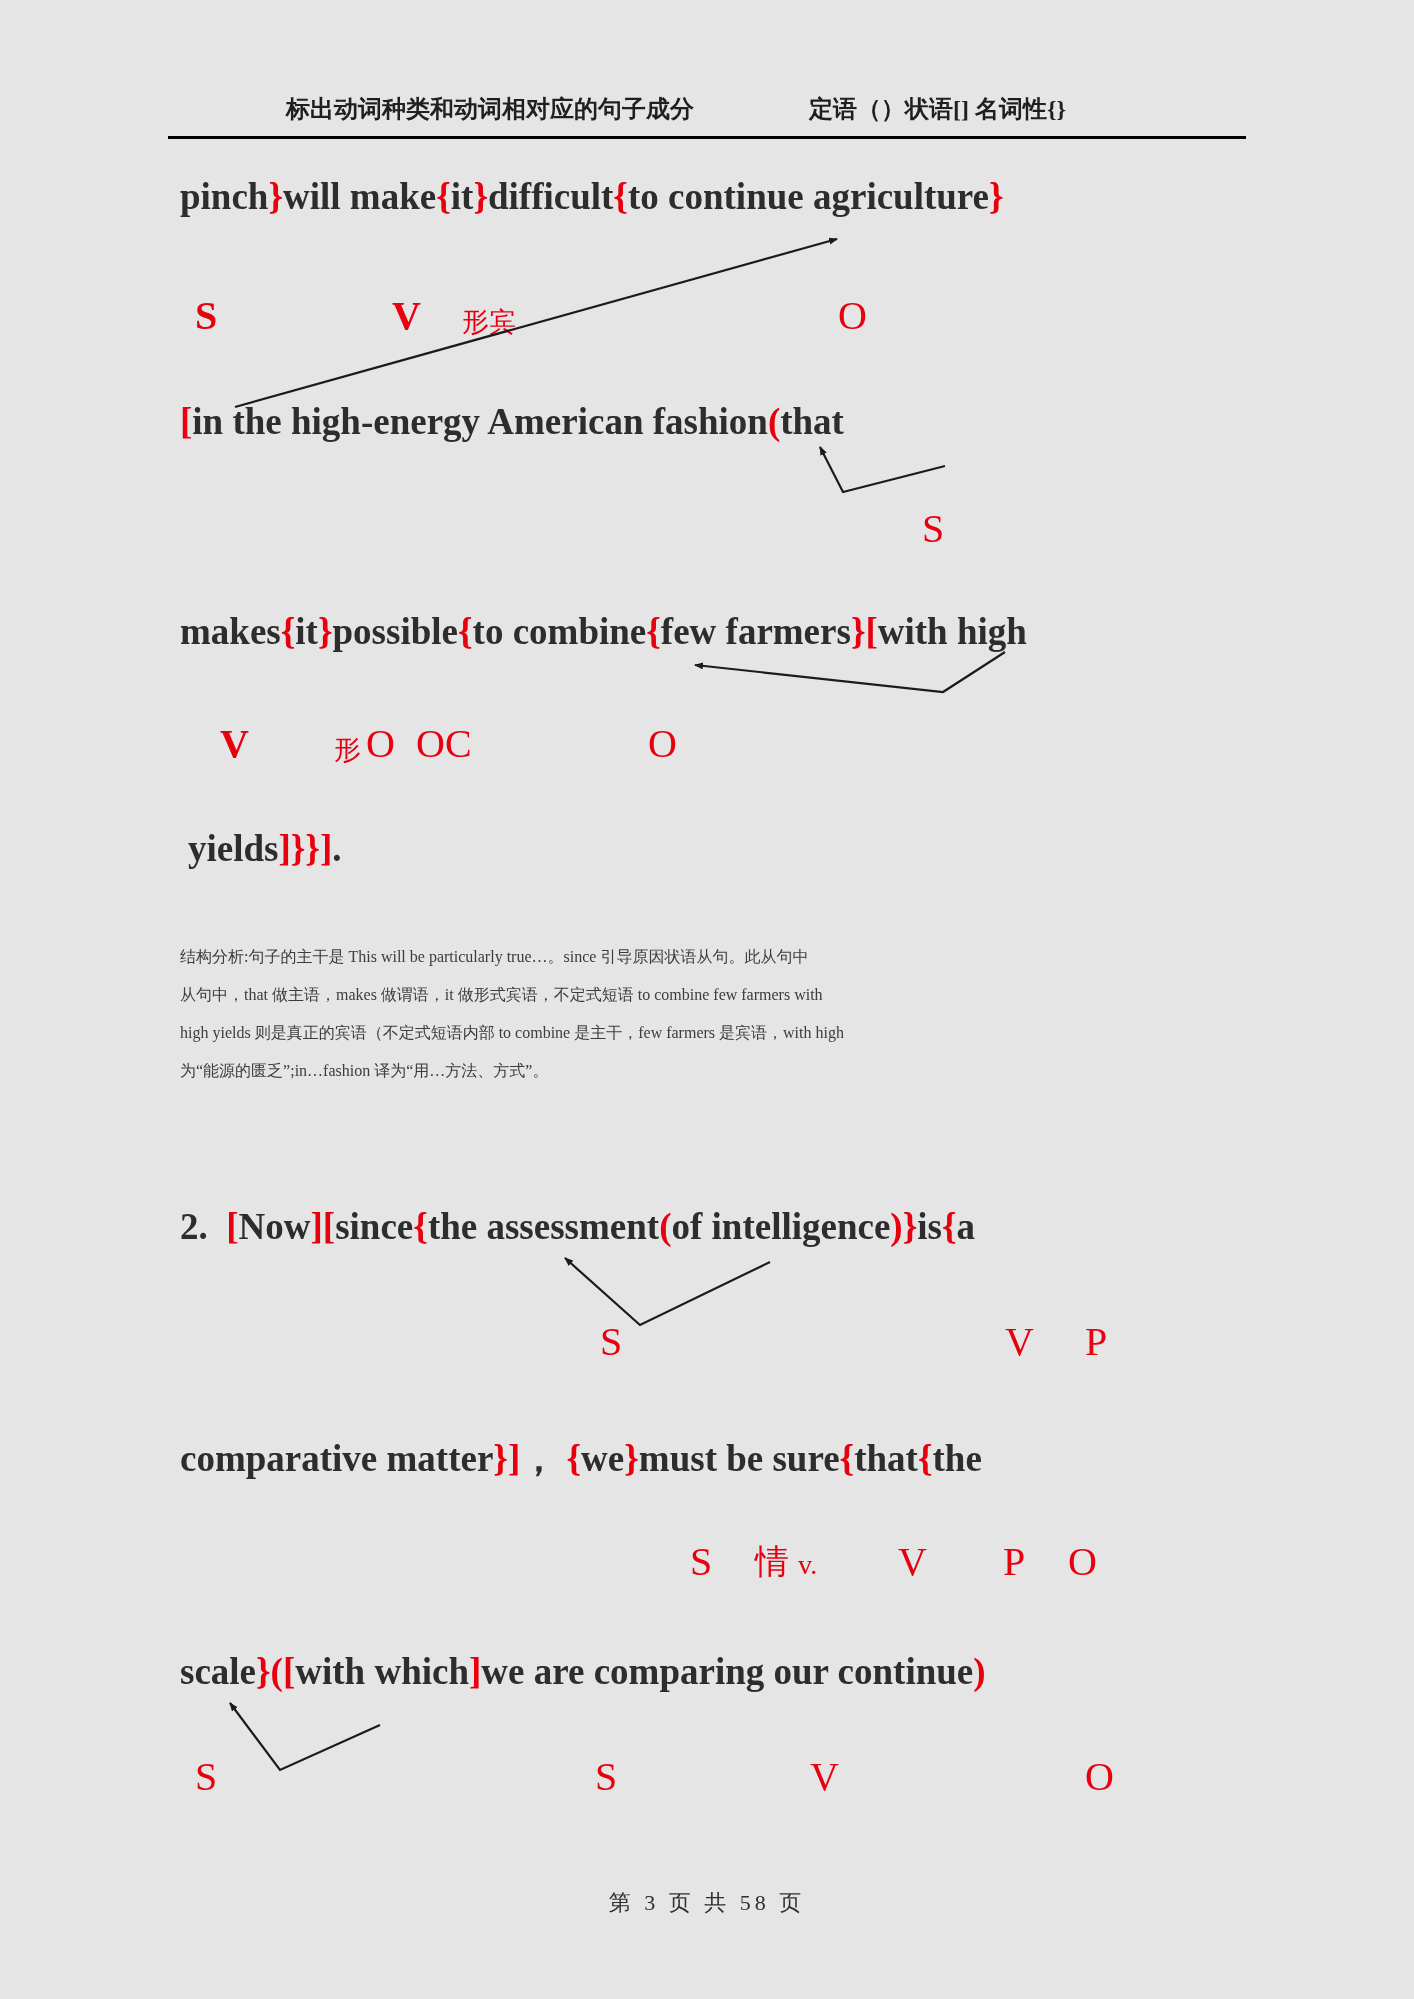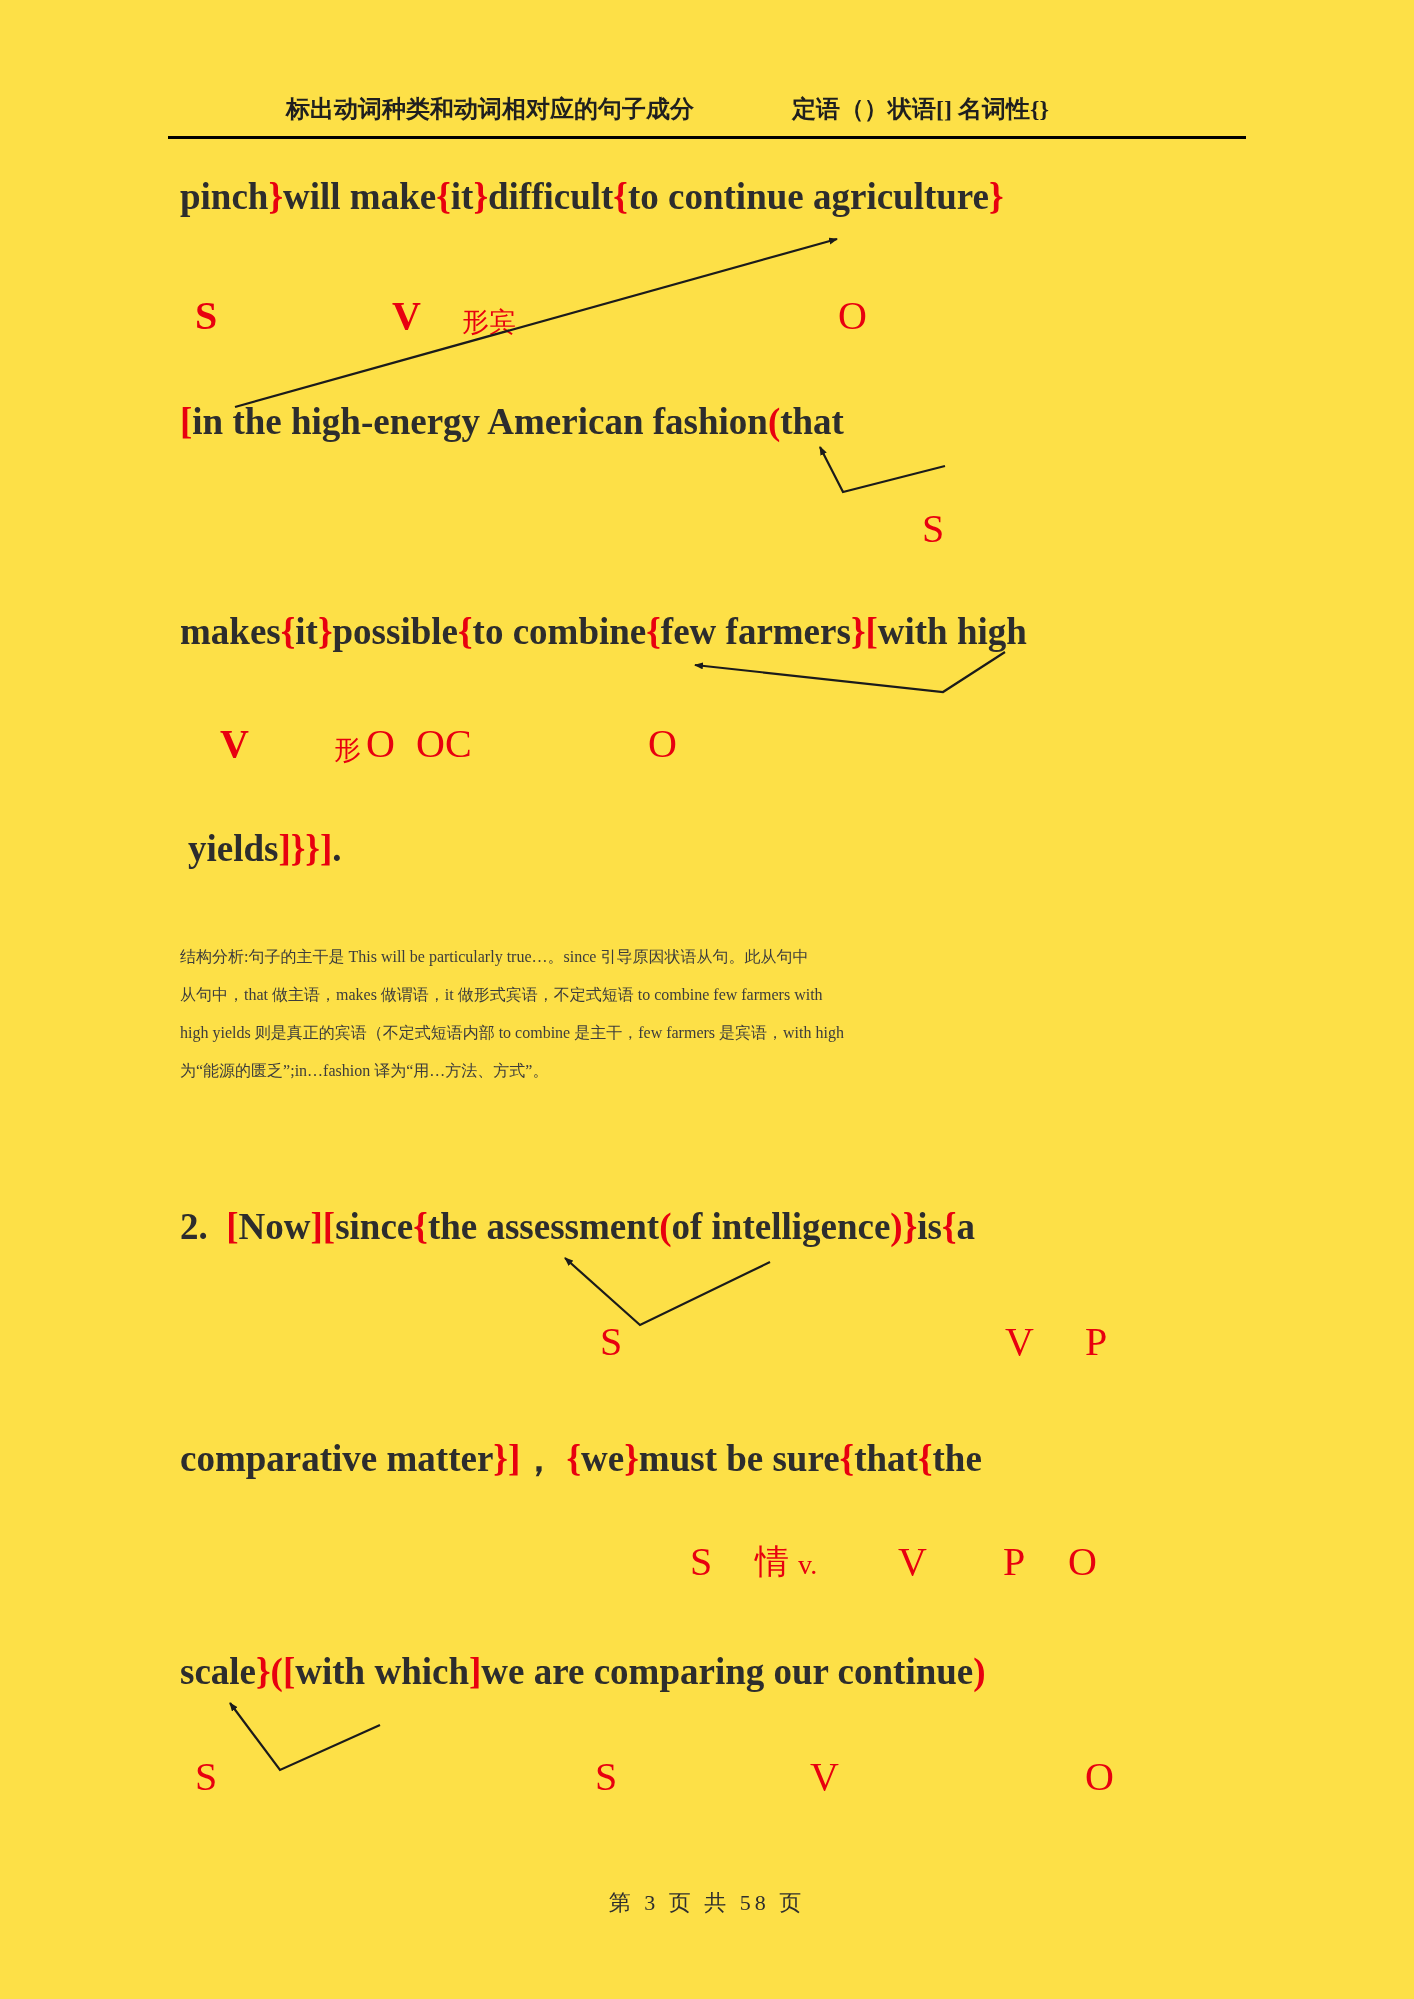--- a/index.html
+++ b/index.html
@@ -1,25 +1,25 @@
 <!DOCTYPE html>
 <html><head>
 <meta charset="utf-8">
 <style>
   html,body{margin:0;padding:0;background:#ffffff;}
   .page{
     position:relative;
     width:1414px;height:1999px;
-    background:#fde047;
+    background:#e5e5e5;
     font-family:"Liberation Serif","DejaVu Serif",serif;
     overflow:hidden;
   }
   .hdr{position:absolute;top:93px;font-size:24px;font-weight:700;color:#1f1f1f;white-space:pre;}
   .hdr-left{left:286px;}
-  .hdr-right{left:792px;font-family:Liberation Serif, serif;}
+  .hdr-right{left:809px;font-family:Liberation Serif, serif;}
   .rule{position:absolute;top:136px;left:168px;width:1078px;height:3px;background:#000;}
   .sline{position:absolute;font-size:37px;font-weight:700;color:#2d2d2d;white-space:pre;line-height:1.2;}
   .seg-r{color:#e8000f;}
   .glabel{position:absolute;color:#e8000f;font-size:40px;line-height:1.2;white-space:pre;}
   .glabel.bold{font-weight:700;}
   .para{position:absolute;left:180px;top:938px;width:1072px;color:#3c3c3c;
         font-size:16px;line-height:38px;text-align:justify;}
   .para div{min-height:38px;}
   .footer{position:absolute;top:1888px;left:0;width:100%;text-align:center;
           font-size:22px;color:#2e2e2e;letter-spacing:4px;}

